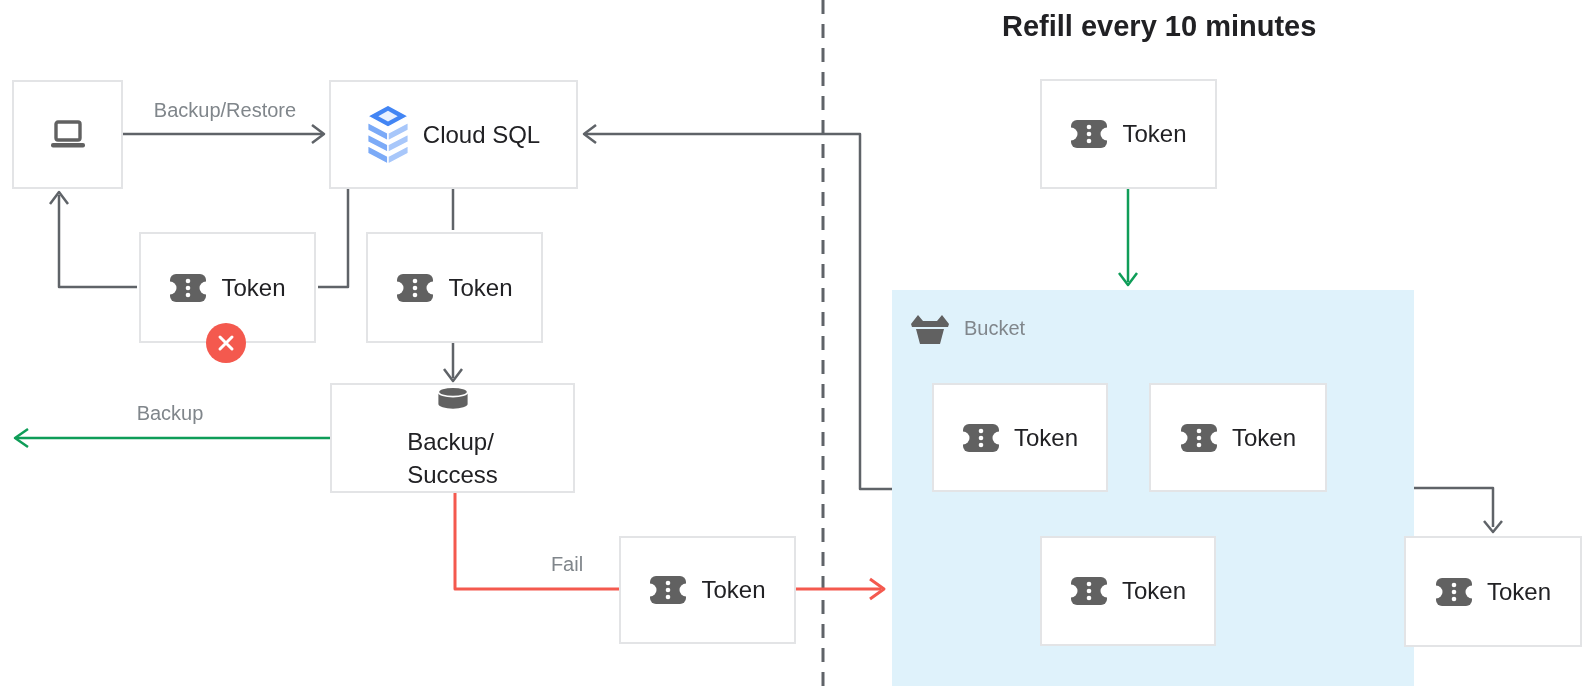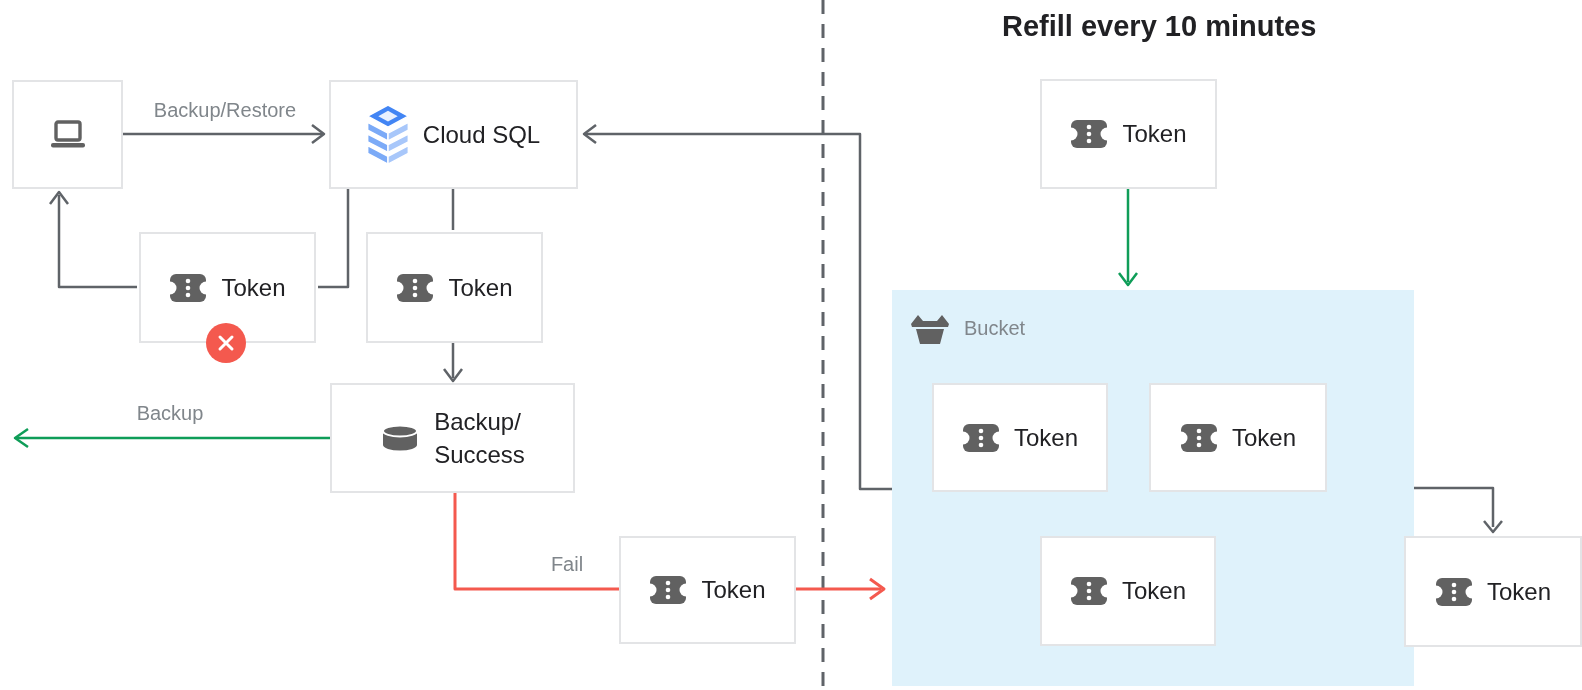--- a/index.html
+++ b/index.html
@@ -134,21 +134,21 @@
       <rect x="1" y="3" width="36" height="28" rx="6" fill="var(--icon-gray)"></rect>
       <circle cx="1" cy="17" r="6.5" fill="#fff"></circle>
         <circle cx="37" cy="17" r="6.5" fill="#fff"></circle>
       <circle cx="19" cy="10" r="2.3" fill="#fff"></circle>
         <circle cx="19" cy="17" r="2.3" fill="#fff"></circle>
         <circle cx="19" cy="24" r="2.3" fill="#fff"></circle>
     </svg>
     <span class="node-label">Token</span>
   </div>
 
-  <div class="node" style="left:330px; top:383px; width:245px; height:110px;">
+  <div class="node" style="left:330px; top:383px; width:245px; height:110px;flex-direction:column;">
     <svg width="40" height="30" viewBox="0 0 40 30">
       <path d="M3,9 v13 a17,5.5 0 0 0 34,0 v-13 Z" fill="var(--icon-gray)"></path>
       <ellipse cx="20" cy="8" rx="17" ry="5.5" fill="var(--icon-gray)" stroke="#fff" stroke-width="2"></ellipse>
     </svg>
     <div class="node-label-2l">
       <div>Backup/</div>
       <div>Success</div>
     </div>
   </div>
 

